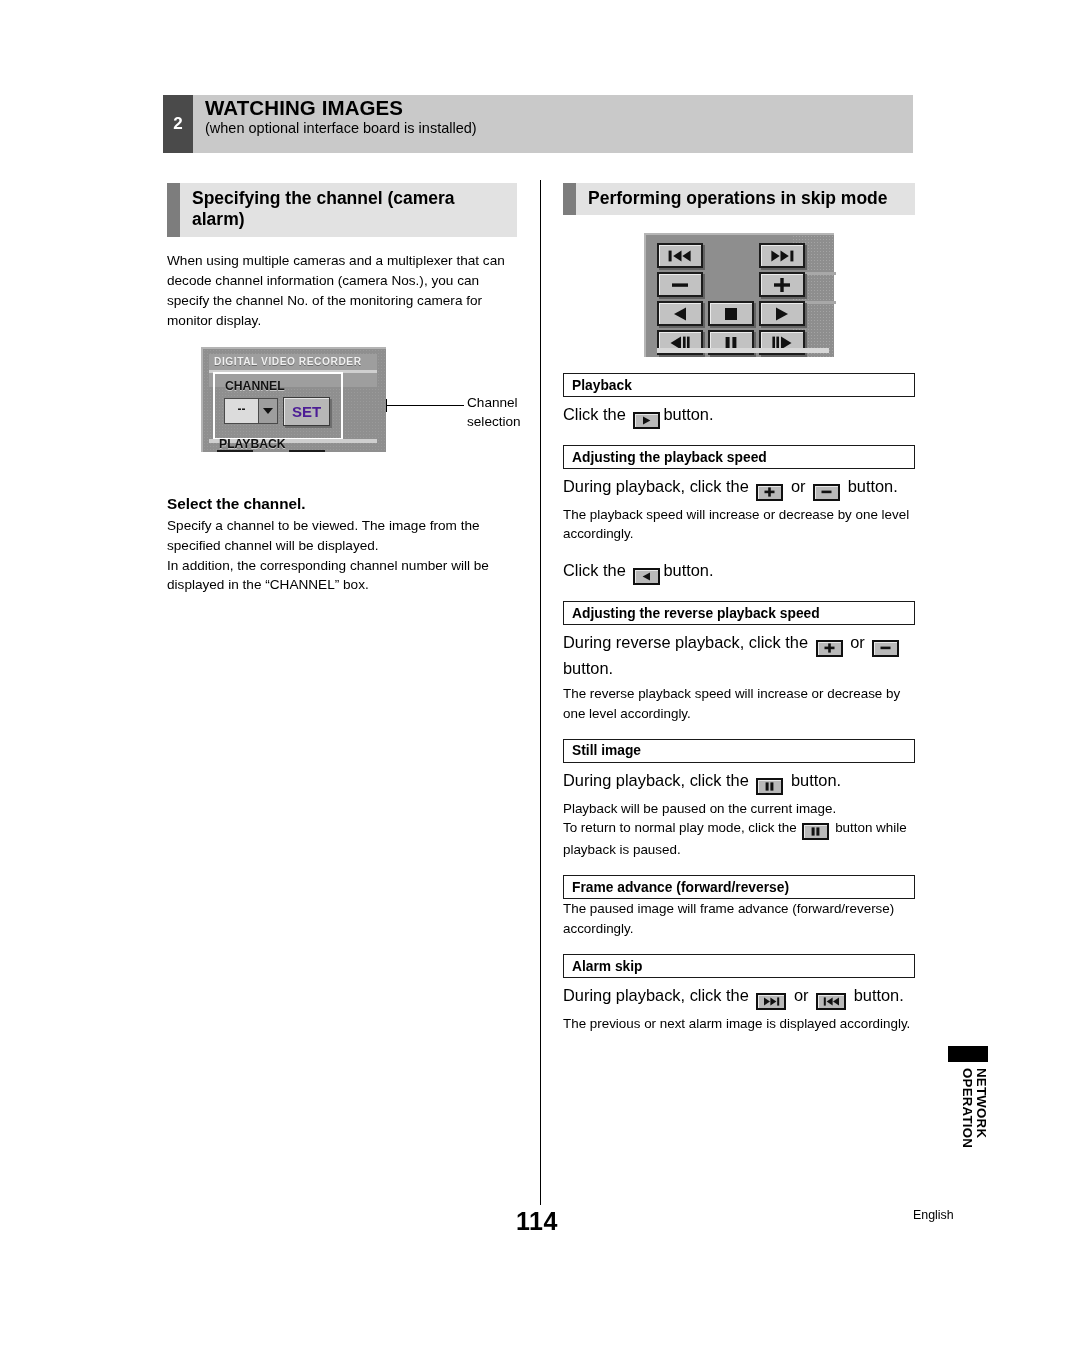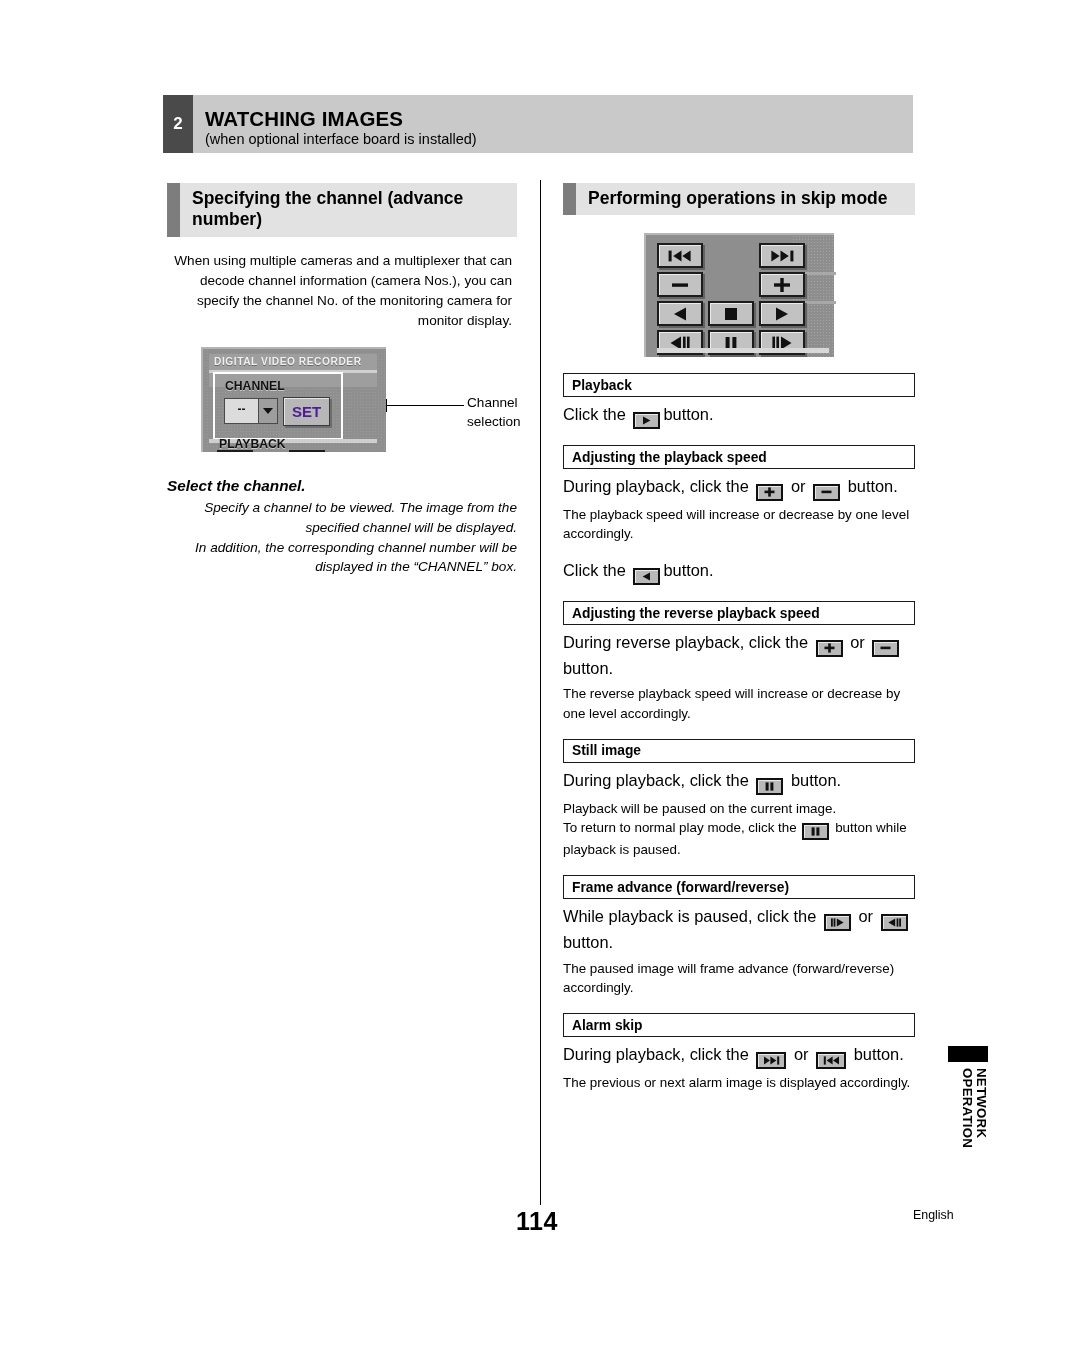--- a/index.html
+++ b/index.html
@@ -18,21 +18,21 @@
     position: absolute; left: 163px; top: 95px;
     width: 750px; height: 58px;
     background: #c9c9c9;
     display: flex; align-items: stretch;
   }
   .chapter-num {
     width: 30px; background: #4a4a4a; color: #ffffff;
     display: flex; align-items: center; justify-content: center;
     font-size: 17px; font-weight: bold;
   }
-  .chapter-titles { padding-left: 12px; padding-top: 13px; }
+  .chapter-titles { padding-left: 12px; padding-top: 2px; }
   .chapter-title {
     font-size: 20.5px; font-weight: bold; letter-spacing: .1px;
     line-height: 1.08;
   }
   .chapter-sub { font-size: 14.5px; line-height: 1.15; margin-top: 1px; }
 
   
   .col-left  { position: absolute; left: 167px; top: 183px; width: 350px; }
   .col-right { position: absolute; left: 563px; top: 183px; width: 352px; }
 
@@ -48,21 +48,21 @@
   }
   .sec-head .tab { width: 13px; background: #7d7d7d; flex: none; }
   .sec-head .txt {
     padding: 5px 8px 6px 12px; font-size: 17.5px; font-weight: bold;
     line-height: 1.22;
   }
   .sec-head.two-line { min-height: 52px; }
 
   
   .body-p {
-    font-size: 13.6px; line-height: 1.47; margin: 0; text-align: right;
+    font-size: 13.6px; line-height: 1.47; margin: 0;
   }
   .col-left .intro { margin-top: 14px; width: 345px; }
   .subhead { font-size: 15.3px; font-weight: bold; margin: 0 0 3px 0; }
 
   
   .dvr-wrap { position: relative; margin-top: 16px; height: 112px; }
   .dvr {
     position: absolute; left: 34px; top: 0;
     width: 185px; height: 105px;
     background: #8f8f8f;
@@ -233,21 +233,21 @@
     <div class="chapter-sub">(when optional interface board is installed)</div>
   </div>
 </div>
 
 <div class="vsep"></div>
 
 <div class="col-left">
 
   <div class="sec-head two-line">
     <div class="tab"></div>
-    <div class="txt">Specifying the channel (advance number)</div>
+    <div class="txt">Specifying the channel (camera alarm)</div>
   </div>
 
   <p class="body-p intro">When using multiple cameras and a multiplexer that can decode channel information (camera Nos.), you can specify the channel No. of the monitoring camera for monitor display.</p>
 
   <div class="dvr-wrap">
     <div class="dvr">
       <div class="dvr-brand">DIGITAL VIDEO RECORDER</div>
       <div class="dvr-hl1"></div>
 
       <div class="channel-box">
@@ -271,21 +271,21 @@
         
       </div>
     </div>
 
     <div class="leader-tick"></div>
     <div class="leader"></div>
     <div class="leader-label" style="white-space:pre-line">Channel
 selection</div>
   </div>
 
-  <div style="margin-top:18px;font-style:italic;">
+  <div style="margin-top:36px;">
     <div class="subhead">Select the channel.</div>
     <p class="body-p" style="white-space:pre-line">Specify a channel to be viewed. The image from the specified channel will be displayed.
 In addition, the corresponding channel number will be displayed in the “CHANNEL” box.</p>
   </div>
 </div>
 
 <div class="col-right">
 
   <div class="sec-head">
     <div class="tab"></div>
@@ -470,35 +470,20 @@
           <svg class="g" width="11" height="9" viewBox="0 0 11 9">
             <rect x="1.6" y="0.4" width="3" height="8.2" fill="#111"></rect>
             <rect x="6.4" y="0.4" width="3" height="8.2" fill="#111"></rect>
           </svg>
         </span><span> button while playback is paused.</span>
     </p>
   </div>
 
   <div class="block">
     <div class="label-box">Frame advance (forward/reverse)</div>
-    <div class="instr">
-      <span>While playback is paused, click the </span><span class="ib">
-          <svg class="g" width="15" height="9" viewBox="0 0 15 9">
-            <rect x="1" y="0.4" width="1.8" height="8.2" fill="#111"></rect>
-            <rect x="3.6" y="0.4" width="1.8" height="8.2" fill="#111"></rect>
-            <polygon points="6.8,0.4 6.8,8.6 13.6,4.5" fill="#111"></polygon>
-          </svg>
-        </span><span> or </span><span class="ib">
-          <svg class="g" width="15" height="9" viewBox="0 0 15 9">
-            <polygon points="8.2,0.4 8.2,8.6 1.4,4.5" fill="#111"></polygon>
-            <rect x="9.6" y="0.4" width="1.8" height="8.2" fill="#111"></rect>
-            <rect x="12.2" y="0.4" width="1.8" height="8.2" fill="#111"></rect>
-          </svg>
-        </span><span> button.</span>
-    </div>
     <p class="note">The paused image will frame advance (forward/reverse) accordingly.</p>
   </div>
 
   <div class="block">
     <div class="label-box">Alarm skip</div>
     <div class="instr">
       <span>During playback, click the </span><span class="ib wide">
           <svg class="g" width="17" height="9" viewBox="0 0 17 9">
             <polygon points="1,0.4 1,8.6 7,4.5" fill="#111"></polygon>
             <polygon points="7.4,0.4 7.4,8.6 13.4,4.5" fill="#111"></polygon>

